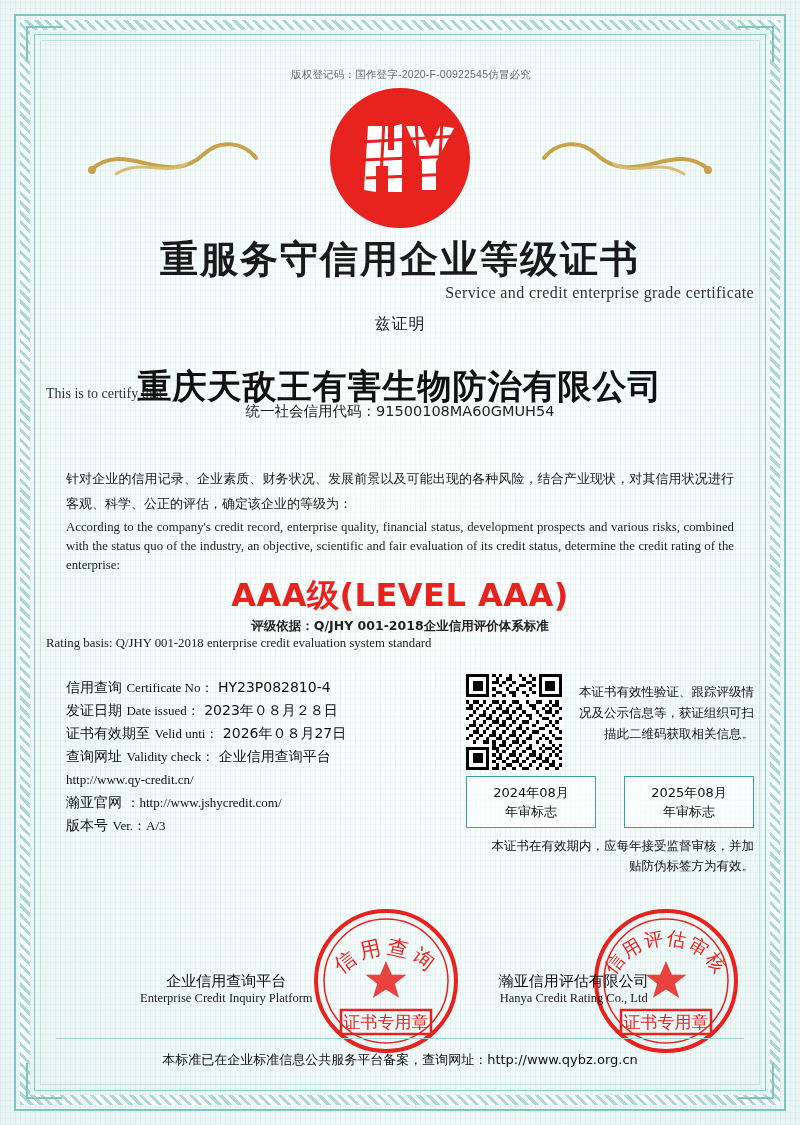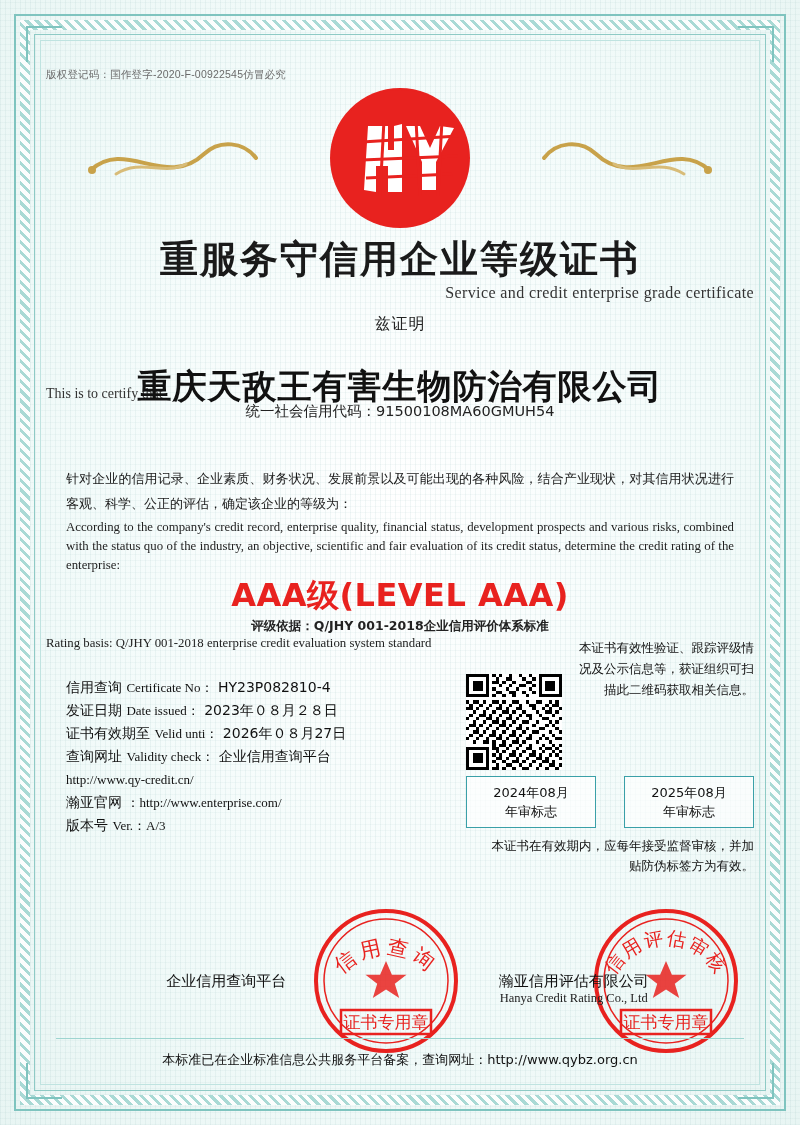--- a/index.html
+++ b/index.html
@@ -45,22 +45,22 @@
     position:absolute;width:34px;height:34px;border:2px solid #7fc4bf;
   }
   .corner.tl{left:26px;top:26px;border-right:none;border-bottom:none;}
   .corner.tr{right:26px;top:26px;border-left:none;border-bottom:none;}
   .corner.bl{left:26px;bottom:26px;border-right:none;border-top:none;}
   .corner.br{right:26px;bottom:26px;border-left:none;border-top:none;}
 
   .content{position:absolute;left:46px;top:46px;right:46px;bottom:46px;}
 
   .copyright{
-    position:absolute;left:0;top:22px;width:100%;
-    text-align:left;
+    position:absolute;left:11px;top:22px;width:100%;
+    text-align:center;
     font-size:10.5px;color:#6b6b6b;
     letter-spacing:.2px;
   }
 
   
   .emblem-wrap{position:absolute;left:0;top:44px;width:100%;height:140px;}
   .emblem{
     position:absolute;left:50%;top:0;transform:translateX(-50%);
     width:136px;height:136px;border-radius:50%;
     background:#e8221f;
@@ -151,21 +151,21 @@
   .details .row{white-space:nowrap;}
   .details .lbl-en{font-family:"Liberation Serif",serif;font-size:13px;}
   .details .val{font-weight:normal;}
 
   
   .qr{
     position:absolute;left:420px;top:628px;width:96px;height:96px;
     background:#fff;
   }
   .right-note{
-    position:absolute;left:528px;top:591px;width:180px;
+    position:absolute;left:528px;top:635px;width:180px;
     font-size:12.5px;line-height:21px;color:#111;text-align:right;
     font-family:"DejaVu Sans","Liberation Sans",sans-serif;
   }
   .year-boxes{
     position:absolute;left:420px;top:730px;width:288px;height:52px;
     display:flex;gap:28px;
   }
   .year-box{
     flex:1;border:1px solid #3aa0a8;background:rgba(255,255,255,.65);
     display:flex;flex-direction:column;align-items:center;justify-content:center;
@@ -285,21 +285,21 @@
       <div class="row">
         <span>查询网址</span>
         <span class="lbl-en">Validity check：</span>
         <span class="val">企业信用查询平台</span>
       </div>
       <div class="row">
         <span class="lbl-en">http://www.qy-credit.cn/</span>
       </div>
       <div class="row">
         <span>瀚亚官网</span>
-        <span class="lbl-en">：http://www.enterprise.com/</span>
+        <span class="lbl-en">：http://www.jshycredit.com/</span>
       </div>
       <div class="row">
         <span>版本号</span>
         <span class="lbl-en">Ver.：A/3</span>
       </div>
     </div>
 
     <div class="qr">
       <svg width="96" height="96" viewBox="0 0 29 29" shape-rendering="crispEdges">
         <rect width="29" height="29" fill="#ffffff"></rect>
@@ -569,20 +569,21 @@
       <g transform="translate(75,75)">
         <polygon points="0,-20 5.9,-6.2 20.5,-6.2 8.8,2.8 13.2,17 0,8.5 -13.2,17 -8.8,2.8 -20.5,-6.2 -5.9,-6.2" fill="#e8221f" opacity=".85"></polygon>
       </g>
       <rect x="30" y="104" width="90" height="24" fill="none" stroke="#e8221f" stroke-width="2.5"></rect>
       <text x="75" y="122" font-size="17" fill="#e8221f" text-anchor="middle" font-family="'DejaVu Sans','Liberation Sans',sans-serif">证书专用章</text>
     </svg>
 
     <div class="seal-names">
       <div class="seal-org">
         <div class="cn">企业信用查询平台</div>
+        <div class="en">Enterprise Credit Inquiry Platform</div>
       </div>
       <div class="seal-org">
         <div class="cn">瀚亚信用评估有限公司</div>
         <div class="en">Hanya Credit Rating Co., Ltd</div>
       </div>
     </div>
 
     <div class="footer-rule"></div>
     <div class="footer">本标准已在企业标准信息公共服务平台备案，查询网址：http://www.qybz.org.cn</div>
 

